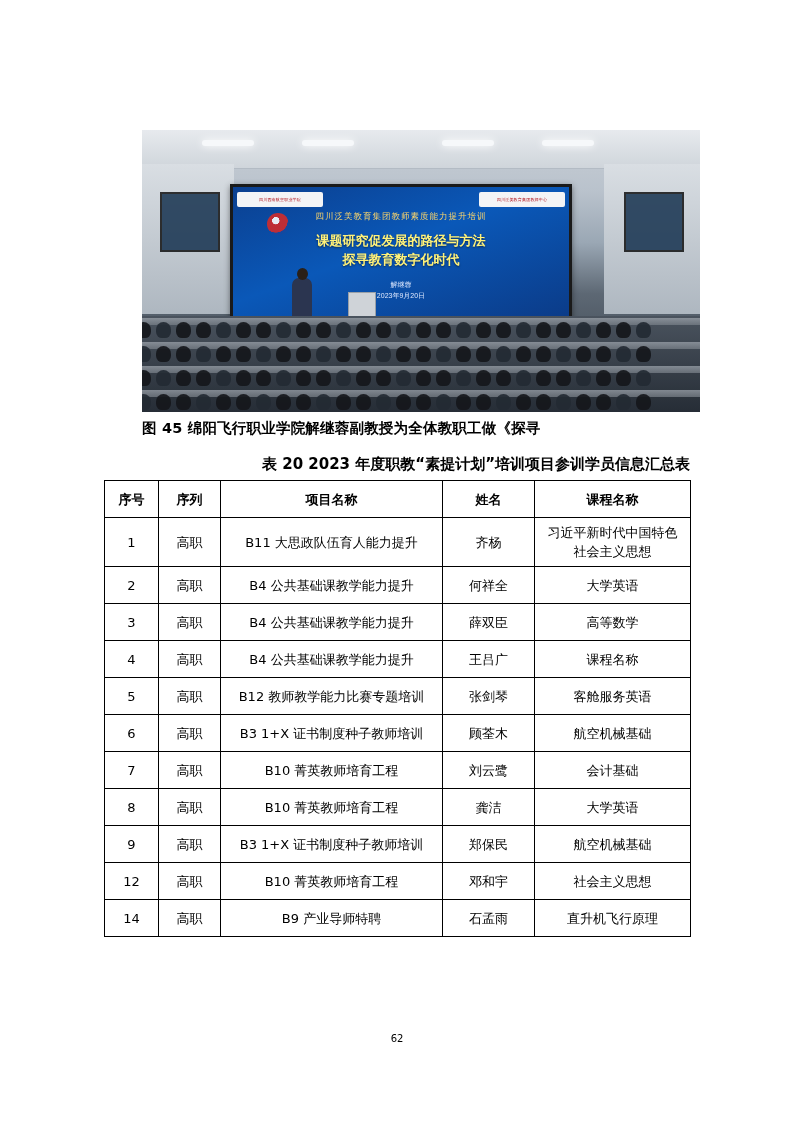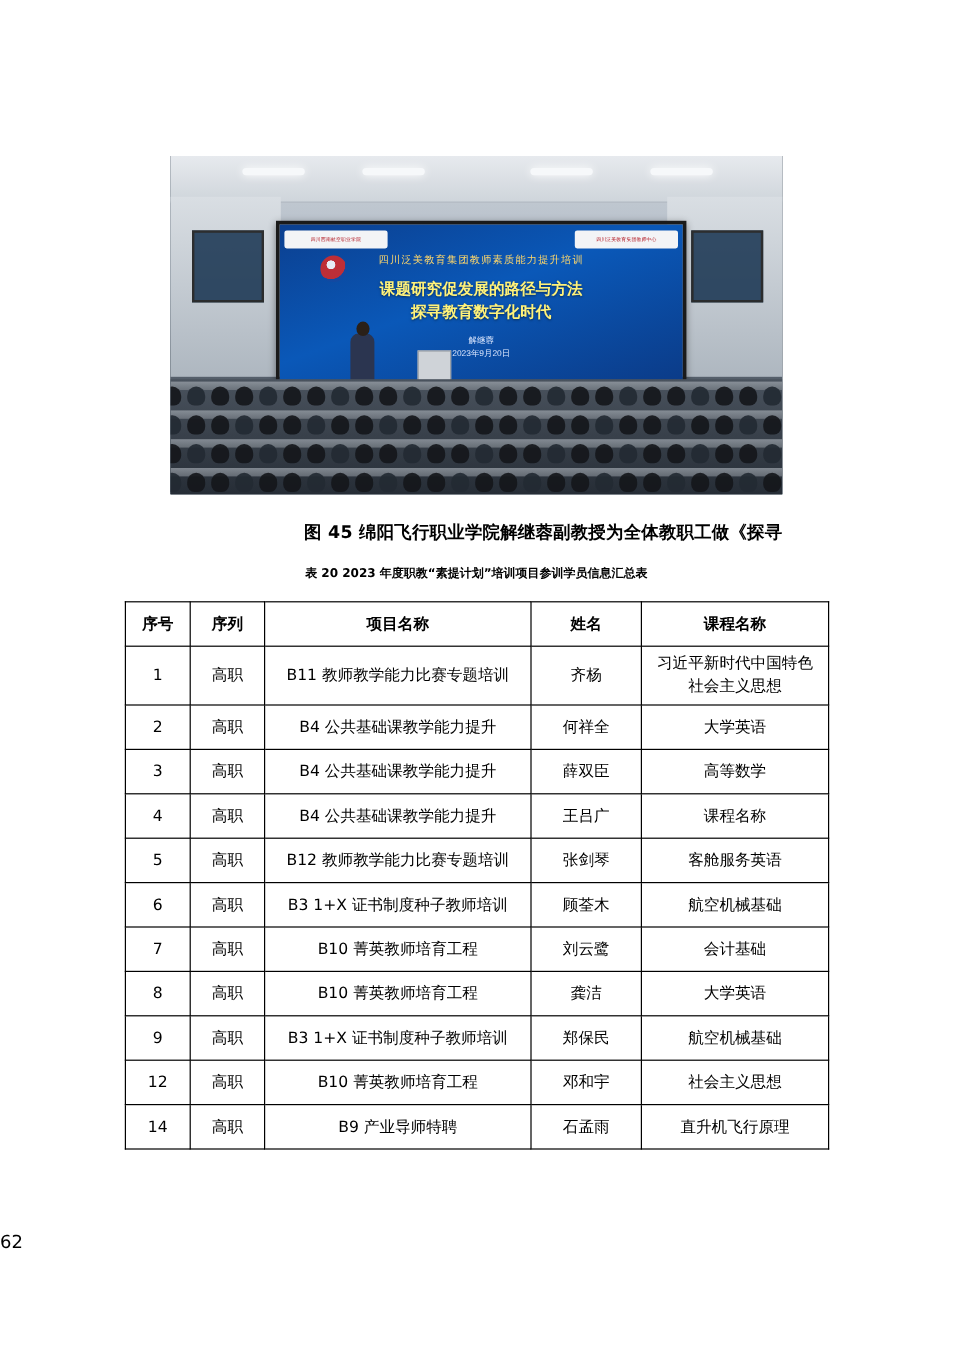--- a/index.html
+++ b/index.html
@@ -27,20 +27,21 @@
   .photo-wrap {
     width: 510px;
     margin: 30px auto 0 auto;
   }
   .photo {
     width: 510px;
     height: 282px;
     position: relative;
     overflow: hidden;
     background: #2b3a4a;
+    padding-left: 48px;
   }
   
   .hall-bg {
     position: absolute; inset: 0;
     background: linear-gradient(180deg,#c9cfd6 0%, #b9c2cc 22%, #9aa7b4 40%, #5d6874 58%, #2e3742 100%);
   }
   .ceiling {
     position: absolute; top:0; left:0; right:0; height: 38px;
     background: linear-gradient(180deg,#e7eaee 0%, #cfd5db 100%);
     border-bottom: 1px solid #b3bbc4;
@@ -138,41 +139,41 @@
     background: #15171b; flex: 0 0 auto; opacity: .92;
   }
   .head.b { background: #232a33; }
   .desk-band {
     position: absolute; left:0; right:0; height: 7px;
     background: linear-gradient(180deg,#9ca3ab,#777e86);
     opacity: .75;
   }
   .caption {
     width: 510px;
-    margin: 20px auto 0 auto;
-    text-align: right;
+    margin: 4px auto 0 auto;
+    text-align: left;
     font-size: 14.5px;
     line-height: 25px;
     font-weight: bold;
     font-family: "DejaVu Sans", "Liberation Sans", sans-serif;
     letter-spacing: .2px;
   }
   .table-title {
     margin: 14px 0 6px 0;
-    text-align: center;
-    font-size: 10px;
+    text-align: right;
+    font-size: 15px;
     font-weight: bold;
     font-family: "DejaVu Sans", "Liberation Sans", sans-serif;
   }
 
   
   table.info {
     border-collapse: collapse;
     width: 586px;
-    margin: 16px auto;
+    margin: 6px auto;
     table-layout: fixed;
   }
   table.info th, table.info td {
     border: 1px solid #000000;
     text-align: center;
     vertical-align: middle;
     font-size: 13px;
     font-family: "DejaVu Sans", "Liberation Sans", sans-serif;
     padding: 5px 2px;
     line-height: 19px;
@@ -188,21 +189,22 @@
   col.c-seq { width: 62px; }
   col.c-proj { width: 222px; }
   col.c-name { width: 92px; }
   col.c-course { width: 156px; }
   .two-line { line-height: 17px; }
 
   .page-number {
     position: absolute;
     bottom: 78px;
     left: 0; right: 0;
-    font-size: 15px;
+    text-align: center;
+    font-size: 10px;
     font-family: "DejaVu Sans", "Liberation Sans", sans-serif;
   }
 </style>
 </head>
 <body>
 
 <div class="page">
 
   <div class="photo-wrap">
     <div class="photo">
@@ -382,21 +384,21 @@
         <th>序列</th>
         <th>项目名称</th>
         <th>姓名</th>
         <th>课程名称</th>
       </tr>
     </thead>
     <tbody id="table-body">
         <tr>
           <td>1</td>
           <td>高职</td>
-          <td>B11 教师教学能力比赛专题培训</td>
+          <td>B11 大思政队伍育人能力提升</td>
           <td>齐杨</td>
           <td class="two-line">
             <div>习近平新时代中国特色</div>
             <div>社会主义思想</div>
           </td>
         </tr>
         <tr>
           <td>2</td>
           <td>高职</td>
           <td>B4 公共基础课教学能力提升</td>

